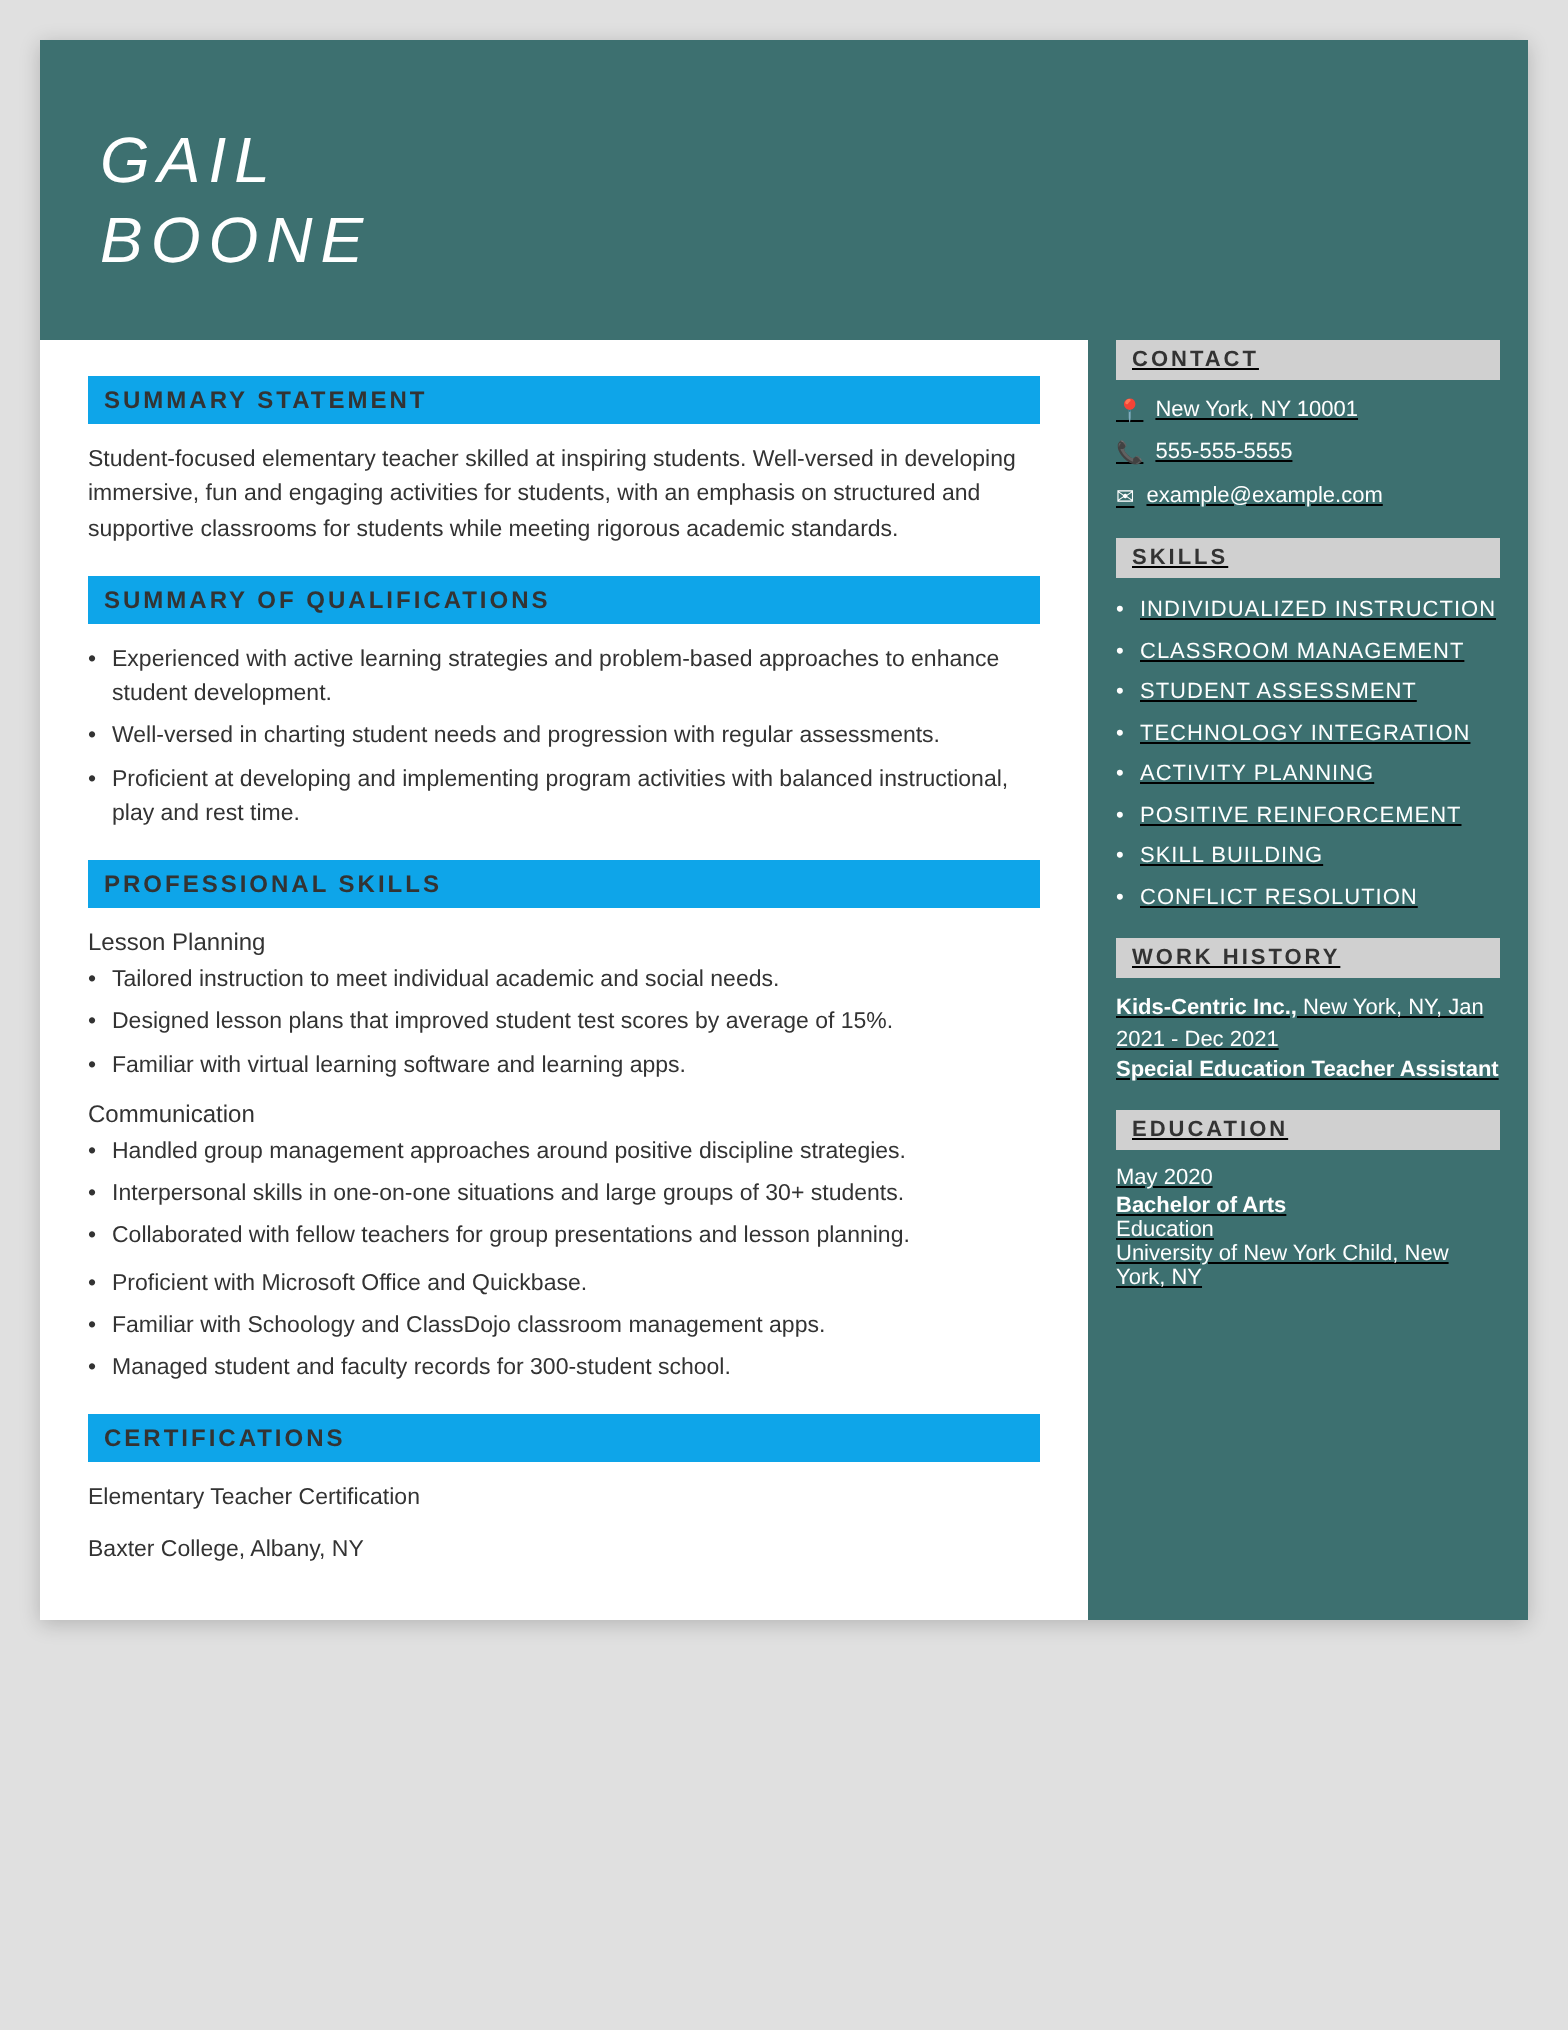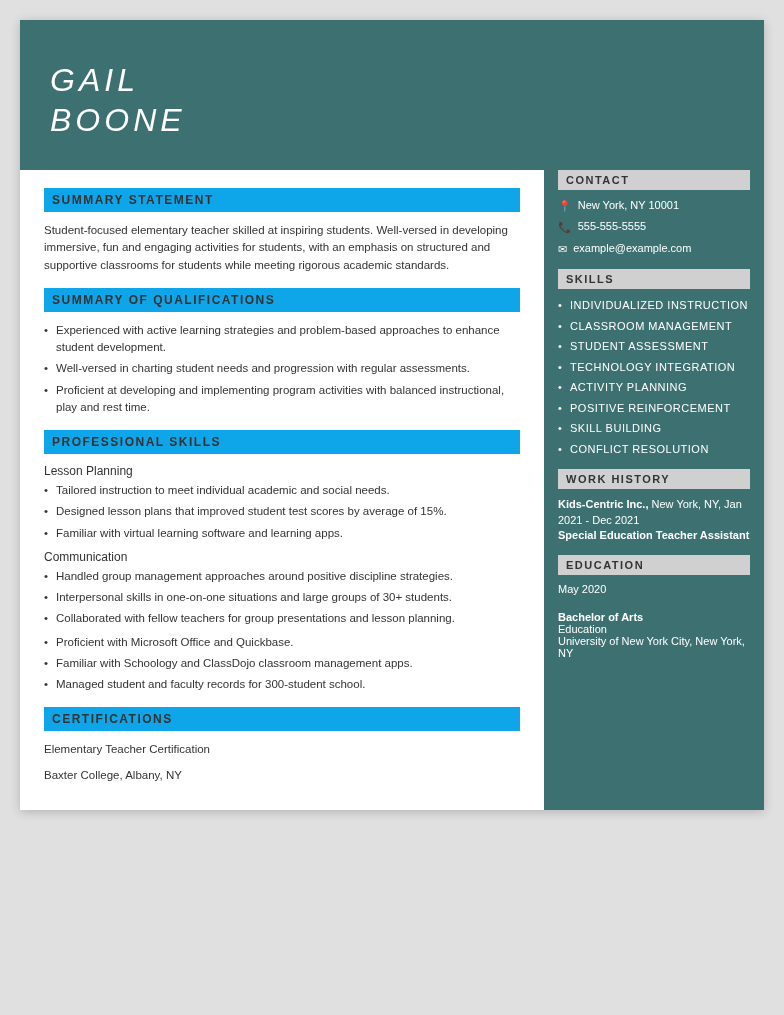--- a/index.html
+++ b/index.html
@@ -95,20 +95,21 @@
       min-width: 220px;
       background: #3d7070;
       padding: 0;
     }
     .right-header-spacer {
       background: #3d7070;
       min-height: 140px;
     }
     .right-content {
       padding: 10px 14px 18px 14px;
+      text-decoration: underline;
     }
     .right-section-header {
       background: #d0d0d0;
       color: #333;
       font-size: 11px;
       font-weight: 700;
       letter-spacing: 1.5px;
       padding: 4px 8px;
       margin-bottom: 8px;
       margin-top: 12px;
@@ -163,21 +164,21 @@
     }
     .work-title {
       font-size: 11px;
       font-weight: 700;
       color: #fff;
       line-height: 1.4;
     }
     .edu-date {
       font-size: 11px;
       color: #fff;
-      margin-bottom: 16px;
+      margin-bottom: 2px;
     }
     .edu-degree {
       font-size: 11px;
       font-weight: 700;
       color: #fff;
     }
     .edu-field {
       font-size: 11px;
       color: #fff;
     }
@@ -282,17 +283,17 @@
           <span class="bold">Kids-Centric Inc.,</span><span> New York, NY, Jan 2021 - Dec 2021</span>
         </div>
         <div class="work-title">Special Education Teacher Assistant</div>
       </div>
 
 
       <div class="right-section-header">EDUCATION</div>
       <div class="edu-date">May 2020</div>
       <div class="edu-degree">Bachelor of Arts</div>
       <div class="edu-field">Education</div>
-      <div class="edu-school">University of New York City, New York, NY</div>
+      <div class="edu-school">University of New York Child, New York, NY</div>
 
     </div>
   </div>
 </div>
 
 </body></html>

